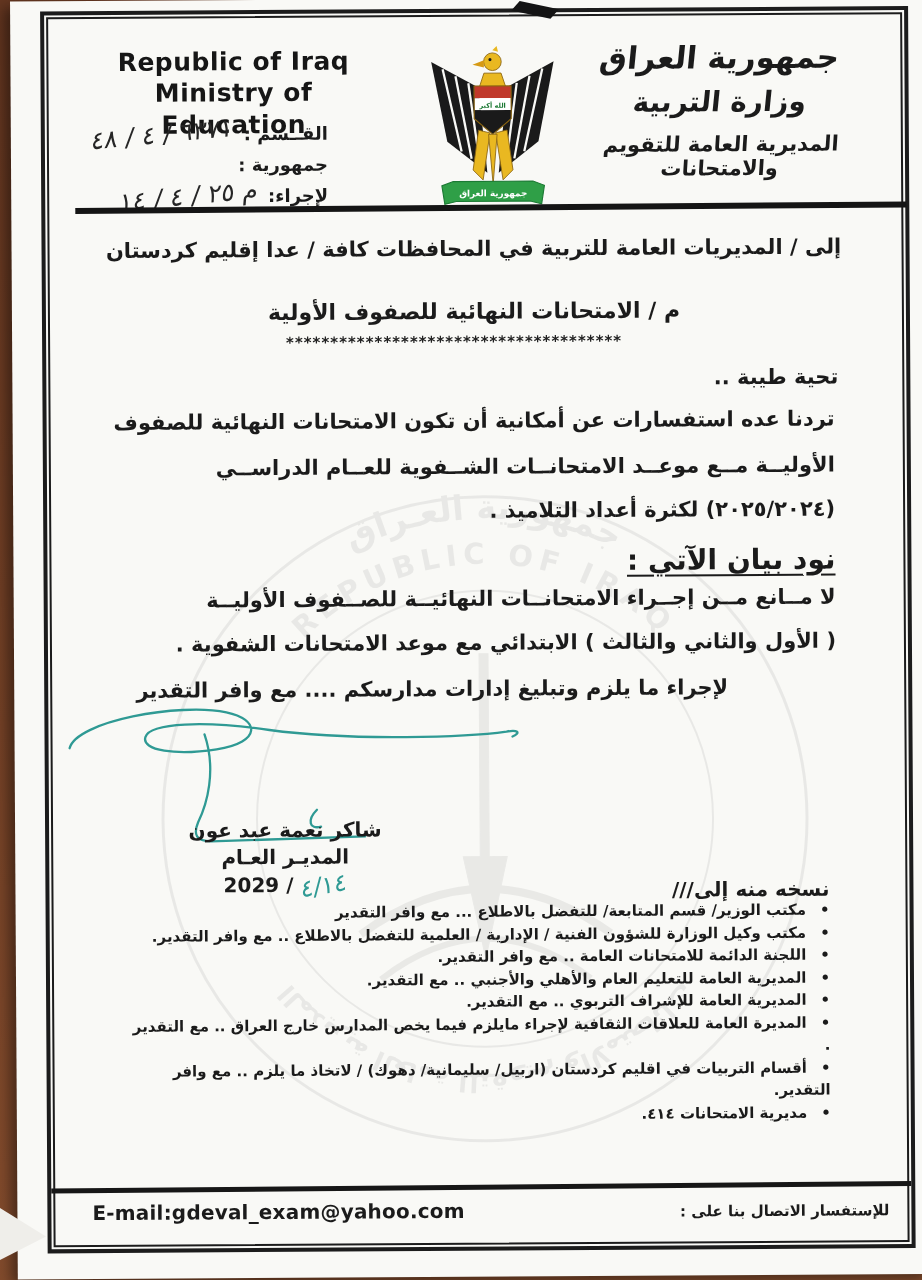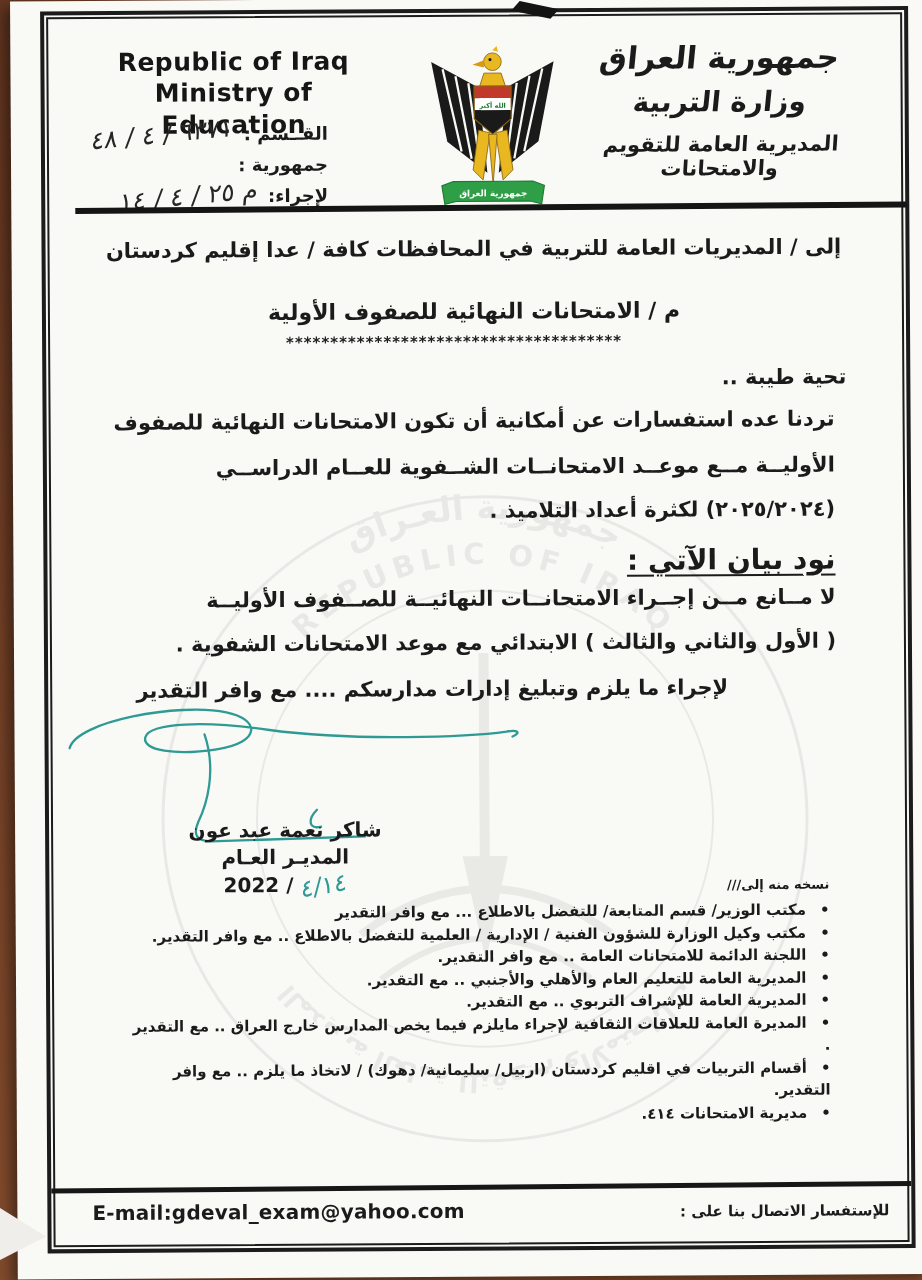--- a/index.html
+++ b/index.html
@@ -42,37 +42,37 @@
   .flabel{font-size:18px;font-weight:700;white-space:nowrap;}
   .hand{
     font-size:25px;font-weight:400;color:#262626;letter-spacing:3px;white-space:nowrap;
     display:inline-block;transform:rotate(-5deg) skewX(-10deg);margin:0 10px;direction:ltr;
   }
   .header-rule{position:absolute;left:64px;right:19px;top:206px;height:6px;background:#151515;transform:rotate(-.1deg);}
   
   .addressee{position:absolute;left:80px;right:70px;top:238px;text-align:center;font-size:21px;}
   .subject{position:absolute;left:80px;right:70px;top:300px;text-align:center;font-size:22px;}
   .stars{position:absolute;left:80px;right:110px;top:334px;text-align:center;font-size:15px;letter-spacing:1px;font-weight:700;color:#222;}
-  .greeting{position:absolute;right:80px;top:368px;font-size:21px;}
+  .greeting{position:absolute;right:88px;top:368px;font-size:21px;}
   .bline{position:absolute;left:95px;right:92px;text-align:right;font-size:21px;}
   .l1{top:410px;} .l2{top:456px;} .l3{top:500px;}
   .stmt-head{position:absolute;right:92px;top:546px;font-size:28px;text-decoration:underline;text-underline-offset:5px;}
   .s1{top:588px;} .s2{top:632px;}
   .closing{position:absolute;right:200px;top:678px;font-size:21px;}
   
   .sig-svg{position:absolute;left:40px;top:692px;width:500px;height:190px;}
   .sig-name{position:absolute;left:120px;top:818px;width:300px;text-align:center;font-size:20px;}
   .sig-title{position:absolute;left:120px;top:845px;width:300px;text-align:center;font-size:20px;letter-spacing:1px;}
   .sig-date{position:absolute;left:120px;top:872px;width:300px;text-align:center;font-size:20px;direction:ltr;font-weight:700;}
   .hand-teal{
     color:#2f9a94;font-weight:400;font-size:24px;display:inline-block;
     transform:rotate(-9deg) skewX(-8deg);letter-spacing:2px;vertical-align:-2px;
   }
   
-  .dist-head{position:absolute;right:100px;top:880px;font-size:13px;}
+  .dist-head{position:absolute;right:100px;top:880px;font-size:20px;}
   .dist-list{position:absolute;right:100px;left:110px;top:902px;margin:0;padding:0;list-style:none;direction:rtl;}
   .dist-list li{font-size:15px;font-weight:700;line-height:22.5px;text-align:right;}
   .dist-list li::before{content:"•";margin-left:14px;font-size:15px;}
   
   .footer-rule{position:absolute;left:34px;right:20px;top:1186px;height:5px;background:#171717;transform:rotate(-.15deg);}
   .email{position:absolute;left:75px;top:1200px;font-size:20px;font-weight:700;letter-spacing:.2px;}
   .contact{position:absolute;right:42px;top:1205px;font-size:15px;}
   
   .emblem{position:absolute;left:398px;top:46px;width:168px;height:168px;}
   .watermark{position:absolute;left:140px;top:490px;width:660px;height:660px;opacity:.08;pointer-events:none;}
@@ -205,21 +205,21 @@
   <svg class="sig-svg" viewBox="0 0 500 190">
     <g fill="none" stroke="#2f9a94" stroke-width="2.3" stroke-linecap="round">
       <path d="M15,55 C22,28 125,10 172,20 C205,27 208,50 162,57 C122,63 86,58 91,44 C96,30 150,28 215,38 C300,50 415,46 452,41 C463,39 467,42 458,46"></path>
       <path d="M150,42 C162,78 152,112 143,130 C138,142 141,149 156,149 L310,145"></path>
       <path d="M262,118 C252,128 254,138 266,135"></path>
     </g>
   </svg>
   <div class="sig-name ar">شاكر نعمة عبد عون</div>
   <div class="sig-title ar">المديـر العـام</div>
   <div class="sig-date">
-    <span>2022 /</span>
+    <span>2029 /</span>
     <span class="hand-teal">٤/١٤</span>
   </div>
 
   <div class="dist-head ar">نسخه منه إلى///</div>
   <ul class="dist-list">
 
       <li>مكتب الوزير/ قسم المتابعة/ للتفضل بالاطلاع ... مع وافر التقدير</li>
 
       <li>مكتب وكيل الوزارة للشؤون الفنية / الإدارية / العلمية للتفضل بالاطلاع .. مع وافر التقدير.</li>
 

